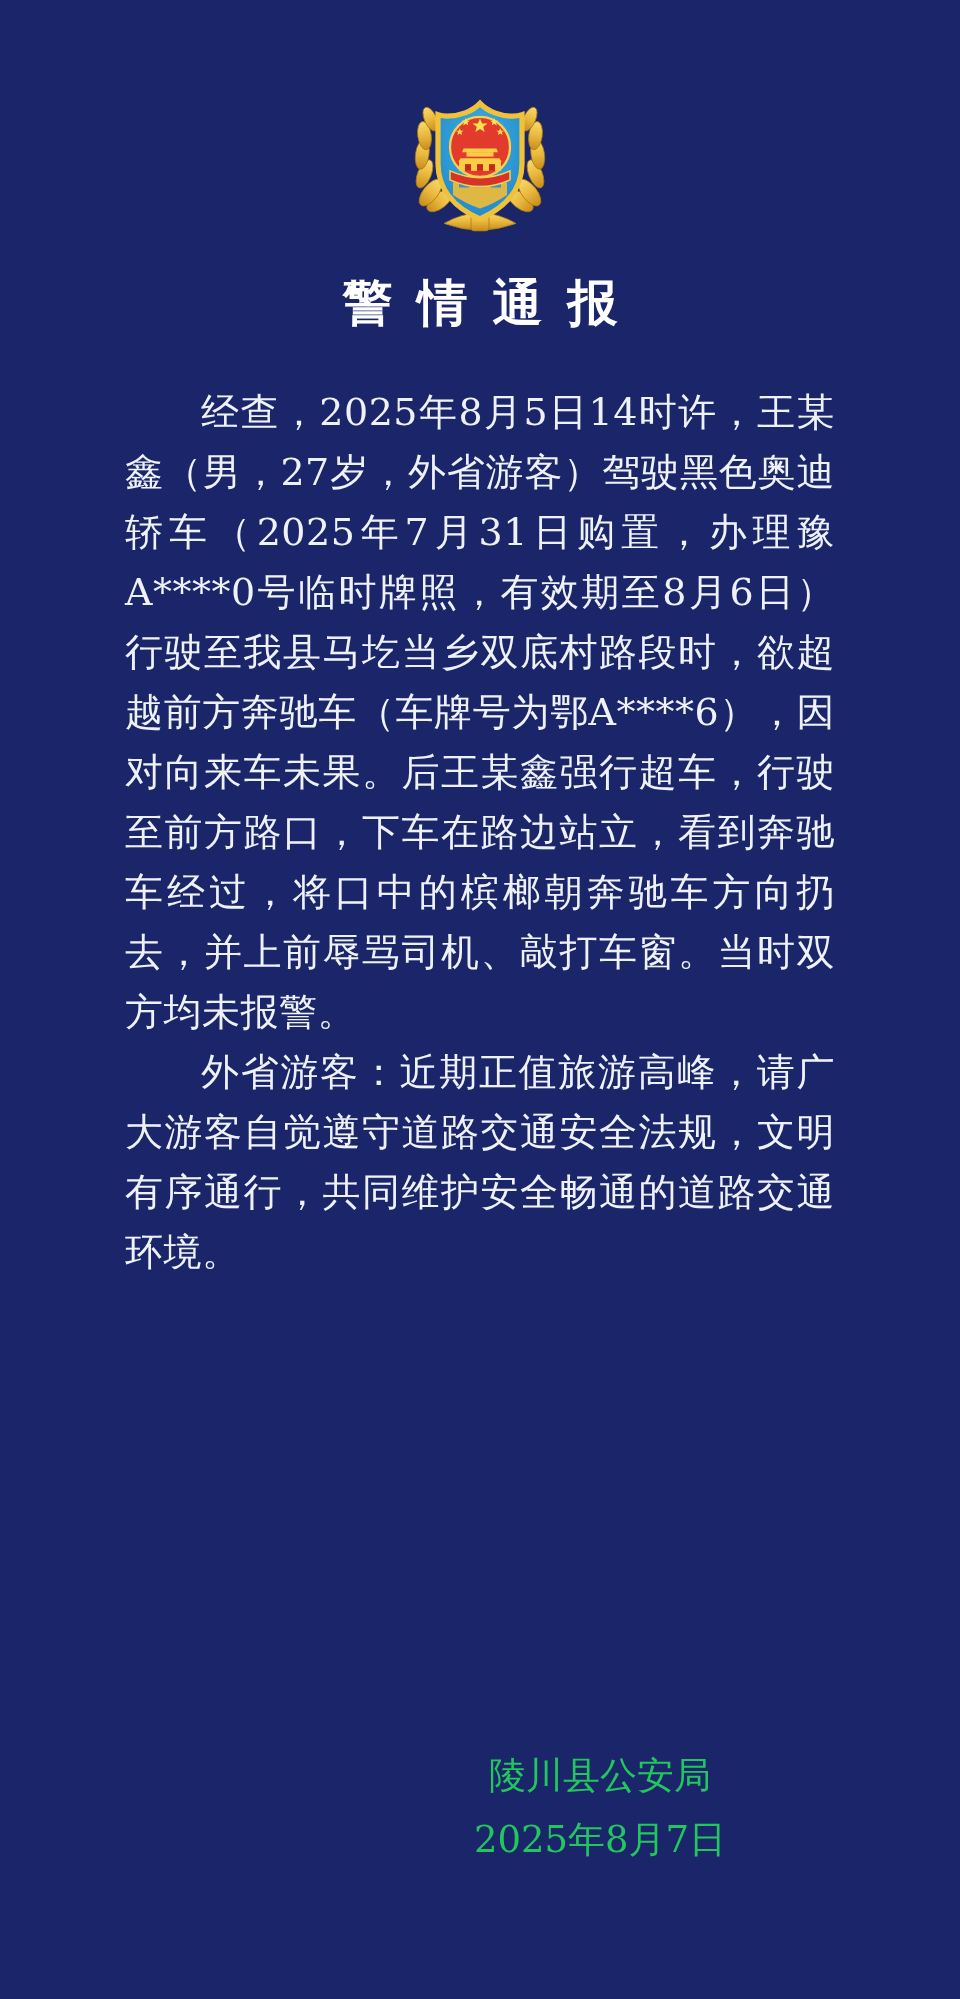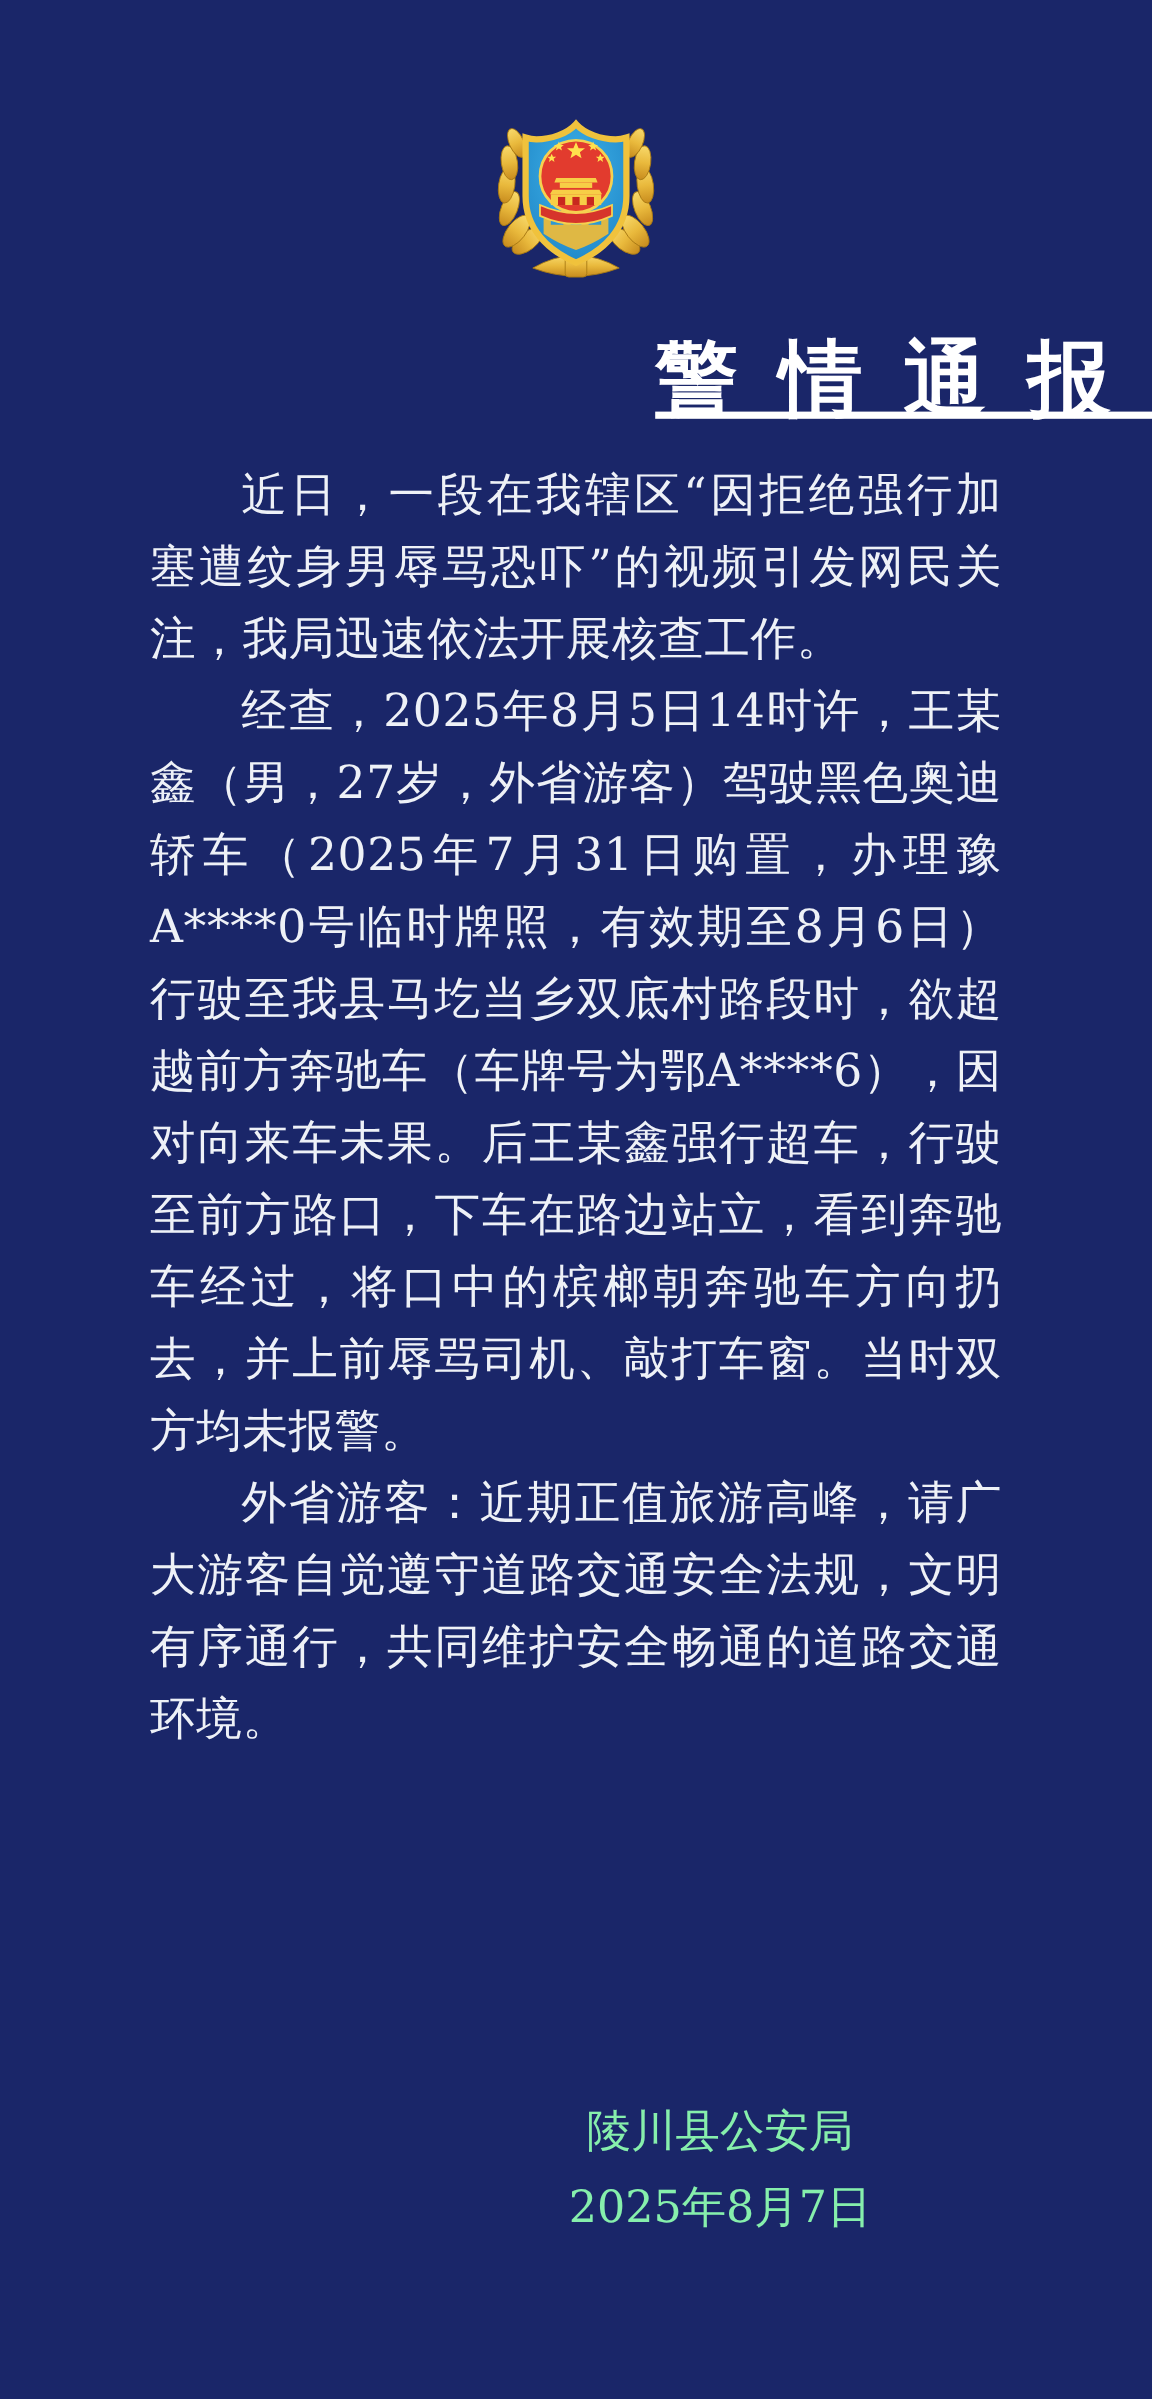--- a/index.html
+++ b/index.html
@@ -22,28 +22,27 @@
     transform: translateX(-50%);
     width: 150px;
     height: 162px;
   }
   .notice-title {
     position: absolute;
     top: 270px;
     left: 0;
     width: 100%;
     margin: 0;
-    text-align: right;
+    text-align: center;
     color: #ffffff;
-    font-size: 69px;
+    font-size: 50px;
     font-weight: bold;
     letter-spacing: 0.5em;
     text-indent: 0.5em;
     white-space: nowrap;
-    text-decoration: underline;
   }
   .notice-body {
     position: absolute;
     top: 382px;
     left: 125px;
     width: 710px;
     color: #eef1f7;
     font-size: 38px;
     line-height: 60px;
     text-align: justify;
@@ -52,21 +51,21 @@
   .notice-body p {
     margin: 0;
     text-indent: 2em;
   }
   .signature-block {
     position: absolute;
     top: 1744px;
     left: 0;
     width: 100%;
     text-align: center;
-    color: #86efac;
+    color: #22c55e;
     font-size: 37px;
     line-height: 64px;
   }
   .signature-block .sig-line {
     transform: translateX(120px);
   }
 </style>
 </head>
 <body>
 
@@ -133,21 +132,20 @@
         <rect x="112" y="117" width="8" height="9"></rect>
       </g>
 
       <path d="M60,126 Q100,144 140,126 L140,138 Q100,156 60,138 Z" fill="#d6342b" stroke="#f6d14f" stroke-width="2"></path>
     </svg>
   </div>
 
   <h1 class="notice-title">警情通报</h1>
 
   <div class="notice-body">
-    <p>近日，一段在我辖区“因拒绝强行加塞遭纹身男辱骂恐吓”的视频引发网民关注，我局迅速依法开展核查工作。</p>
     <p>经查，2025年8月5日14时许，王某鑫（男，27岁，外省游客）驾驶黑色奥迪轿车（2025年7月31日购置，办理豫A****0号临时牌照，有效期至8月6日）行驶至我县马圪当乡双底村路段时，欲超越前方奔驰车（车牌号为鄂A****6），因对向来车未果。后王某鑫强行超车，行驶至前方路口，下车在路边站立，看到奔驰车经过，将口中的槟榔朝奔驰车方向扔去，并上前辱骂司机、敲打车窗。当时双方均未报警。</p>
     <p>外省游客：近期正值旅游高峰，请广大游客自觉遵守道路交通安全法规，文明有序通行，共同维护安全畅通的道路交通环境。</p>
   </div>
 
   <div class="signature-block">
     <div class="sig-line">陵川县公安局</div>
     <div class="sig-line">2025年8月7日</div>
   </div>
 
 </div>

